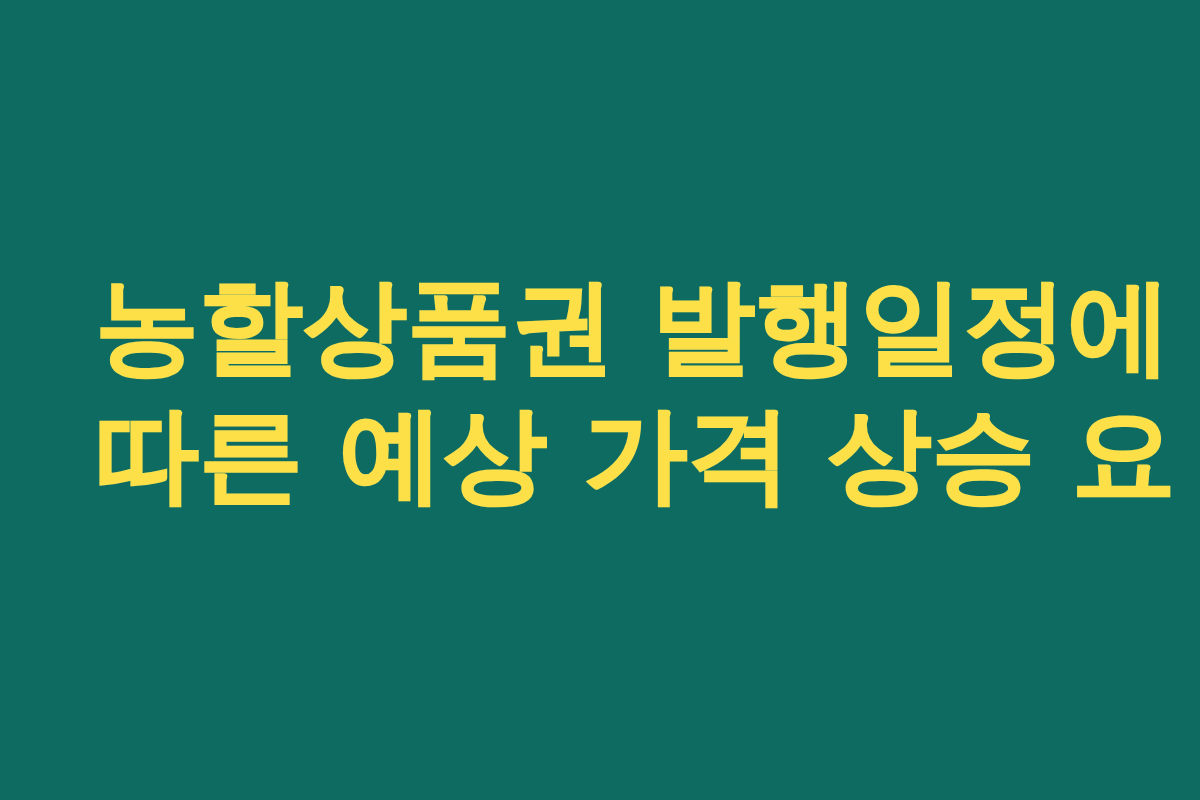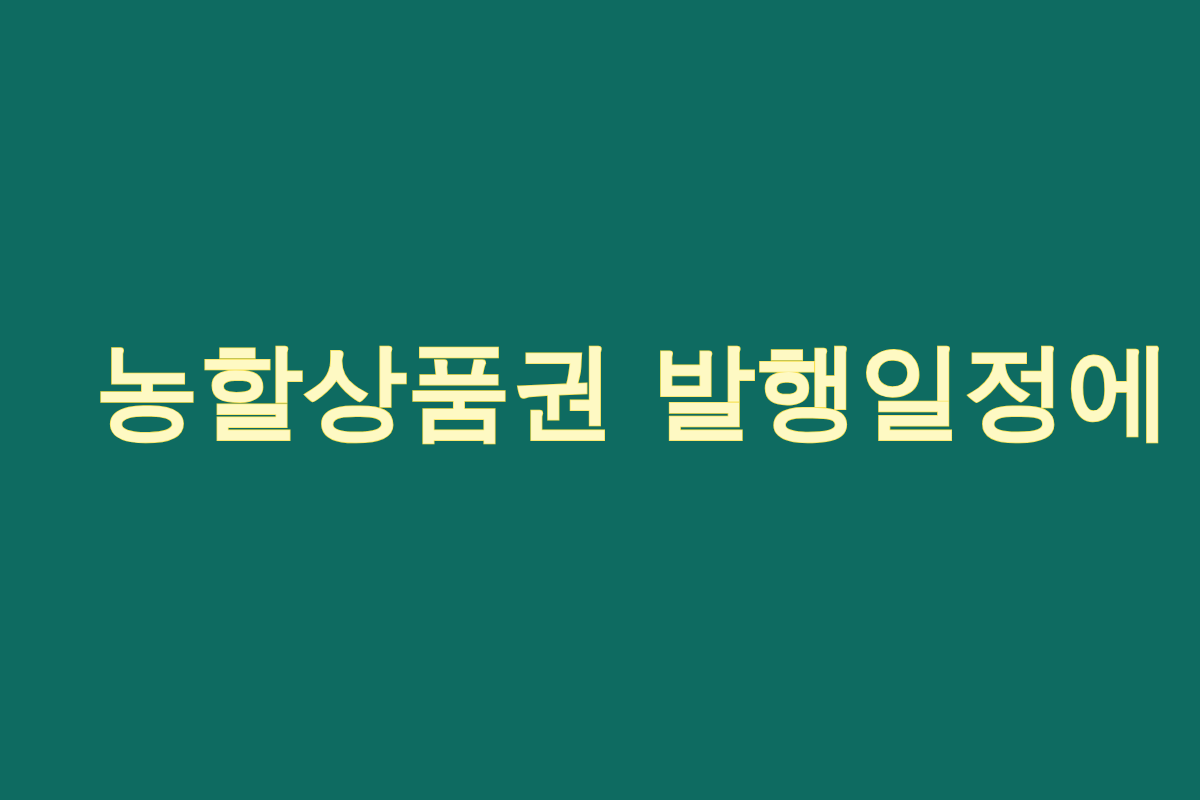--- a/index.html
+++ b/index.html
@@ -62,18 +62,19 @@
   .headline-line.line-2 { letter-spacing: 0px; }
   .headline-line.line-3 { letter-spacing: 0px; }
 </style>
 </head>
 <body>
 
 <div class="title-card" style="background-color: rgb(14, 107, 97);">
 
   <div class="title-block">
 
-    <h1 class="headline" style="color: #fef9c3;">
+    <h1 class="headline" style="color: #fde047;">
       <span class="headline-line line-1">농할상품권 발행일정에</span>
+      <span class="headline-line line-2">따른 예상 가격 상승 요</span>
     </h1>
 
   </div>
 </div>
 
 </body></html>

